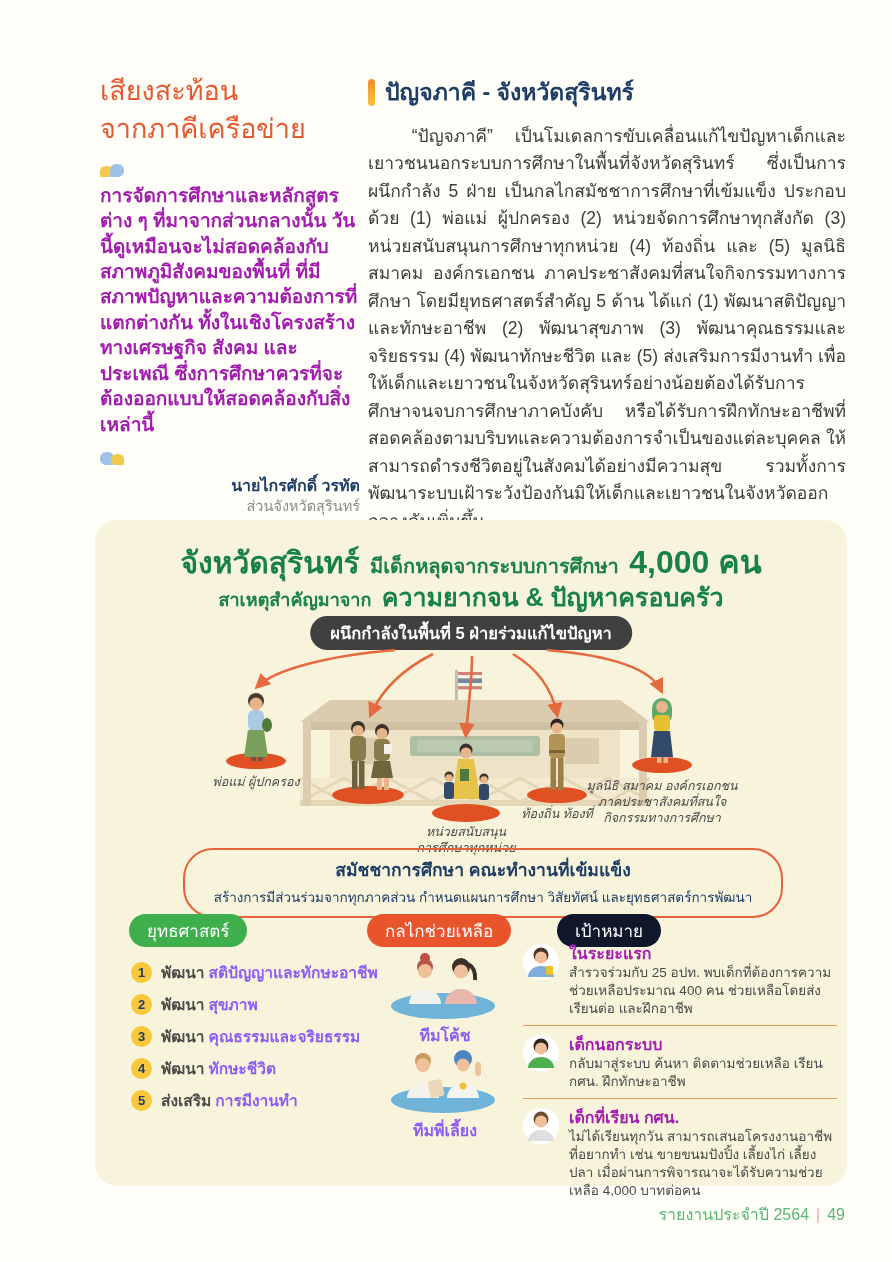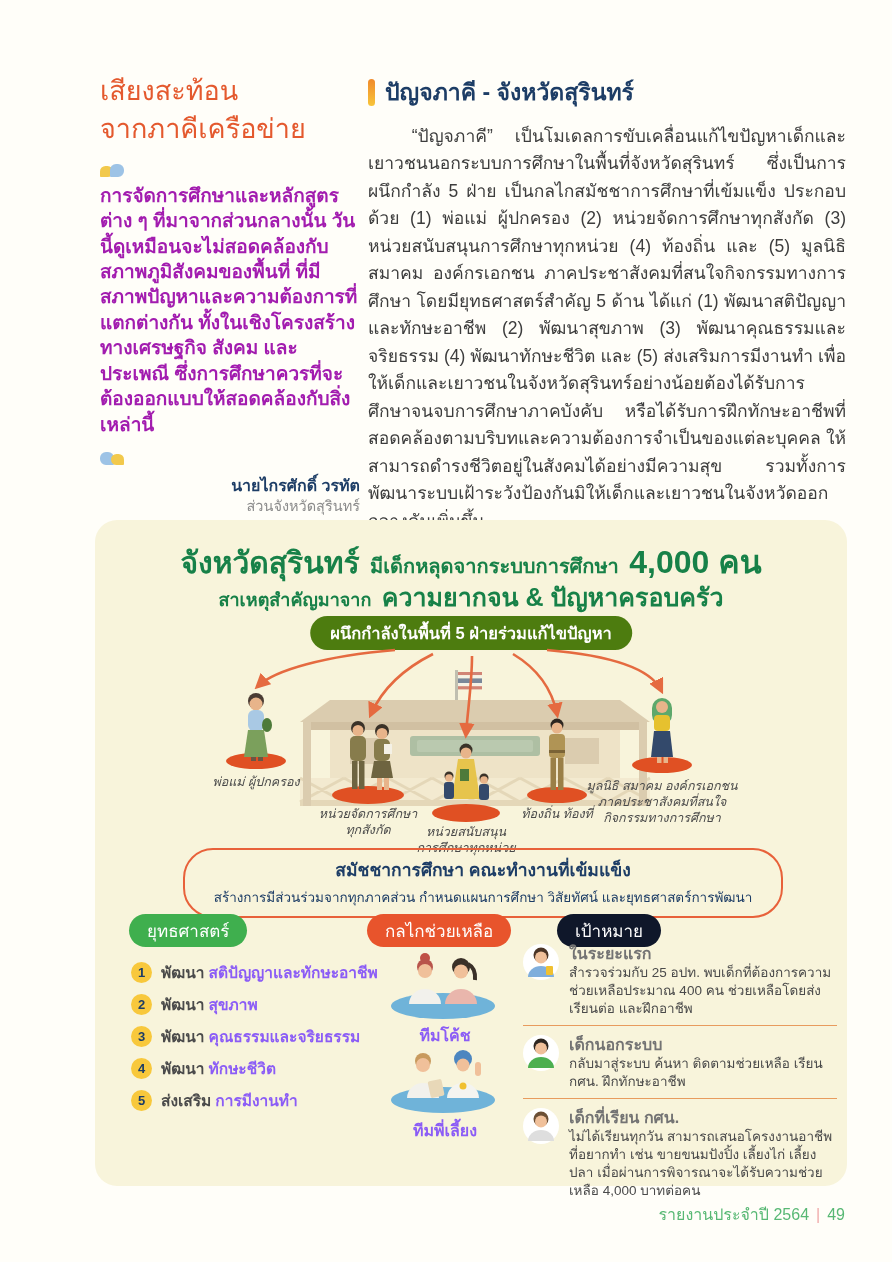--- a/index.html
+++ b/index.html
@@ -34,21 +34,21 @@
   .ig{position:absolute;left:95px;top:520px;width:752px;height:666px;
       background:#F8F4DB;border-radius:22px;}
   .ig-t1{position:absolute;top:16px;left:0;width:100%;text-align:center;color:#178148;white-space:nowrap;}
   .ig-t1 .big{font-size:30px;font-weight:bold;}
   .ig-t1 .mid{font-size:20px;font-weight:bold;margin:0 6px;}
   .ig-t1 .count{font-size:32px;font-weight:bold;}
   .ig-t2{position:absolute;top:57px;left:0;width:100%;text-align:center;color:#178148;white-space:nowrap;}
   .ig-t2 .pre{font-size:18px;font-weight:bold;margin-right:6px;}
   .ig-t2 .cause{font-size:25px;font-weight:bold;}
   .ig-banner{position:absolute;top:96px;left:50%;transform:translateX(-50%);
-             background:#4d7c0f;color:#fff;font-weight:bold;font-size:16.5px;
+             background:#404040;color:#fff;font-weight:bold;font-size:16.5px;
              padding:4px 20px;border-radius:18px;white-space:nowrap;}
 
   .scene{position:absolute;left:0;top:122px;width:752px;height:230px;}
   .glabel{position:absolute;width:180px;text-align:center;font-size:12.5px;
           color:#4A4A4A;line-height:1.28;font-style:italic;}
   .glabel span{display:block;}
 
   .assembly{position:absolute;top:328px;left:88px;width:576px;border:2.5px solid #E8613A;
             border-radius:30px;text-align:center;padding:6px 10px 8px 10px;color:#1D3D66;}
   .assembly .t{font-size:17.5px;font-weight:bold;}
@@ -66,21 +66,21 @@
          color:#1D3D66;font-size:13px;font-weight:bold;text-align:center;line-height:21px;}
   .s-prefix{color:#4A4A4A;font-weight:bold;font-size:15.5px;margin-right:4px;}
   .s-key{color:#8b5cf6;font-weight:bold;font-size:15.5px;}
 
   .team-label{position:absolute;width:130px;text-align:center;color:#8b5cf6;
               font-size:16px;font-weight:bold;}
 
   .tgt{position:absolute;left:428px;top:424px;width:314px;}
   .tgt-sec{display:flex;gap:10px;}
   .tgt-avatar{flex:0 0 36px;}
-  .tgt-h{color:#737373;font-weight:bold;font-size:16px;line-height:1.2;}
+  .tgt-h{color:#a21caf;font-weight:bold;font-size:16px;line-height:1.2;}
   .tgt-p{color:#4A4A4A;font-size:13.5px;line-height:1.33;margin-top:1px;}
   .tgt-div{border:none;border-top:1.5px solid #E89B5E;margin:7px 0 9px 0;}
 
   .footer{position:absolute;top:1202px;right:47px;font-size:16px;white-space:nowrap;}
   .footer .rep{color:#58B874;}
   .footer .sep{color:#F0A9A9;margin:0 7px;}
   .footer .pg{color:#58B874;}
 </style>
 </head>
 <body>
@@ -225,24 +225,20 @@
         <circle cx="35" cy="13" r="6" fill="#E8B48A"></circle>
         <rect x="27" y="21" width="16" height="16" rx="4" fill="#E6C12F"></rect>
         <path d="M27,37 h16 l3,26 h-22 z" fill="#33496B"></path>
         <rect x="30" y="63" width="4.5" height="6" fill="#E8B48A"></rect>
         <rect x="36.5" y="63" width="4.5" height="6" fill="#E8B48A"></rect>
       </svg>
 
       <div class="glabel" style="left:71px;top:132px">
         <span>พ่อแม่ ผู้ปกครอง</span>
       </div>
-      <div class="glabel" style="left:183px;top:164px">
-        <span>หน่วยจัดการศึกษา</span>
-        <span>ทุกสังกัด</span>
-      </div>
       <div class="glabel" style="left:281px;top:182px">
         <span>หน่วยสนับสนุน</span>
         <span>การศึกษาทุกหน่วย</span>
       </div>
       <div class="glabel" style="left:372px;top:164px">
         <span>ท้องถิ่น ท้องที่</span>
       </div>
       <div class="glabel" style="left:467px;top:136px;width:200px">
         <span>มูลนิธิ สมาคม องค์กรเอกชน</span>
         <span>ภาคประชาสังคมที่สนใจ</span>

